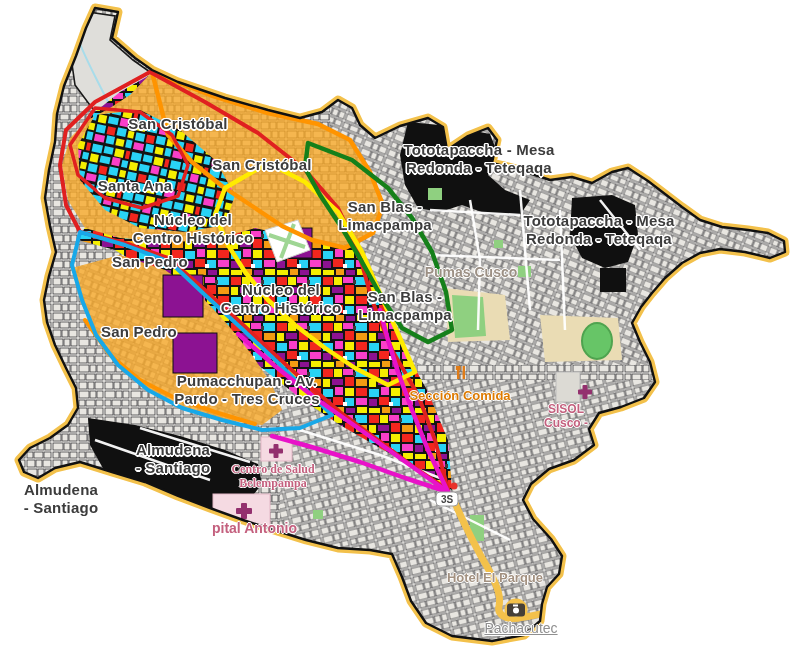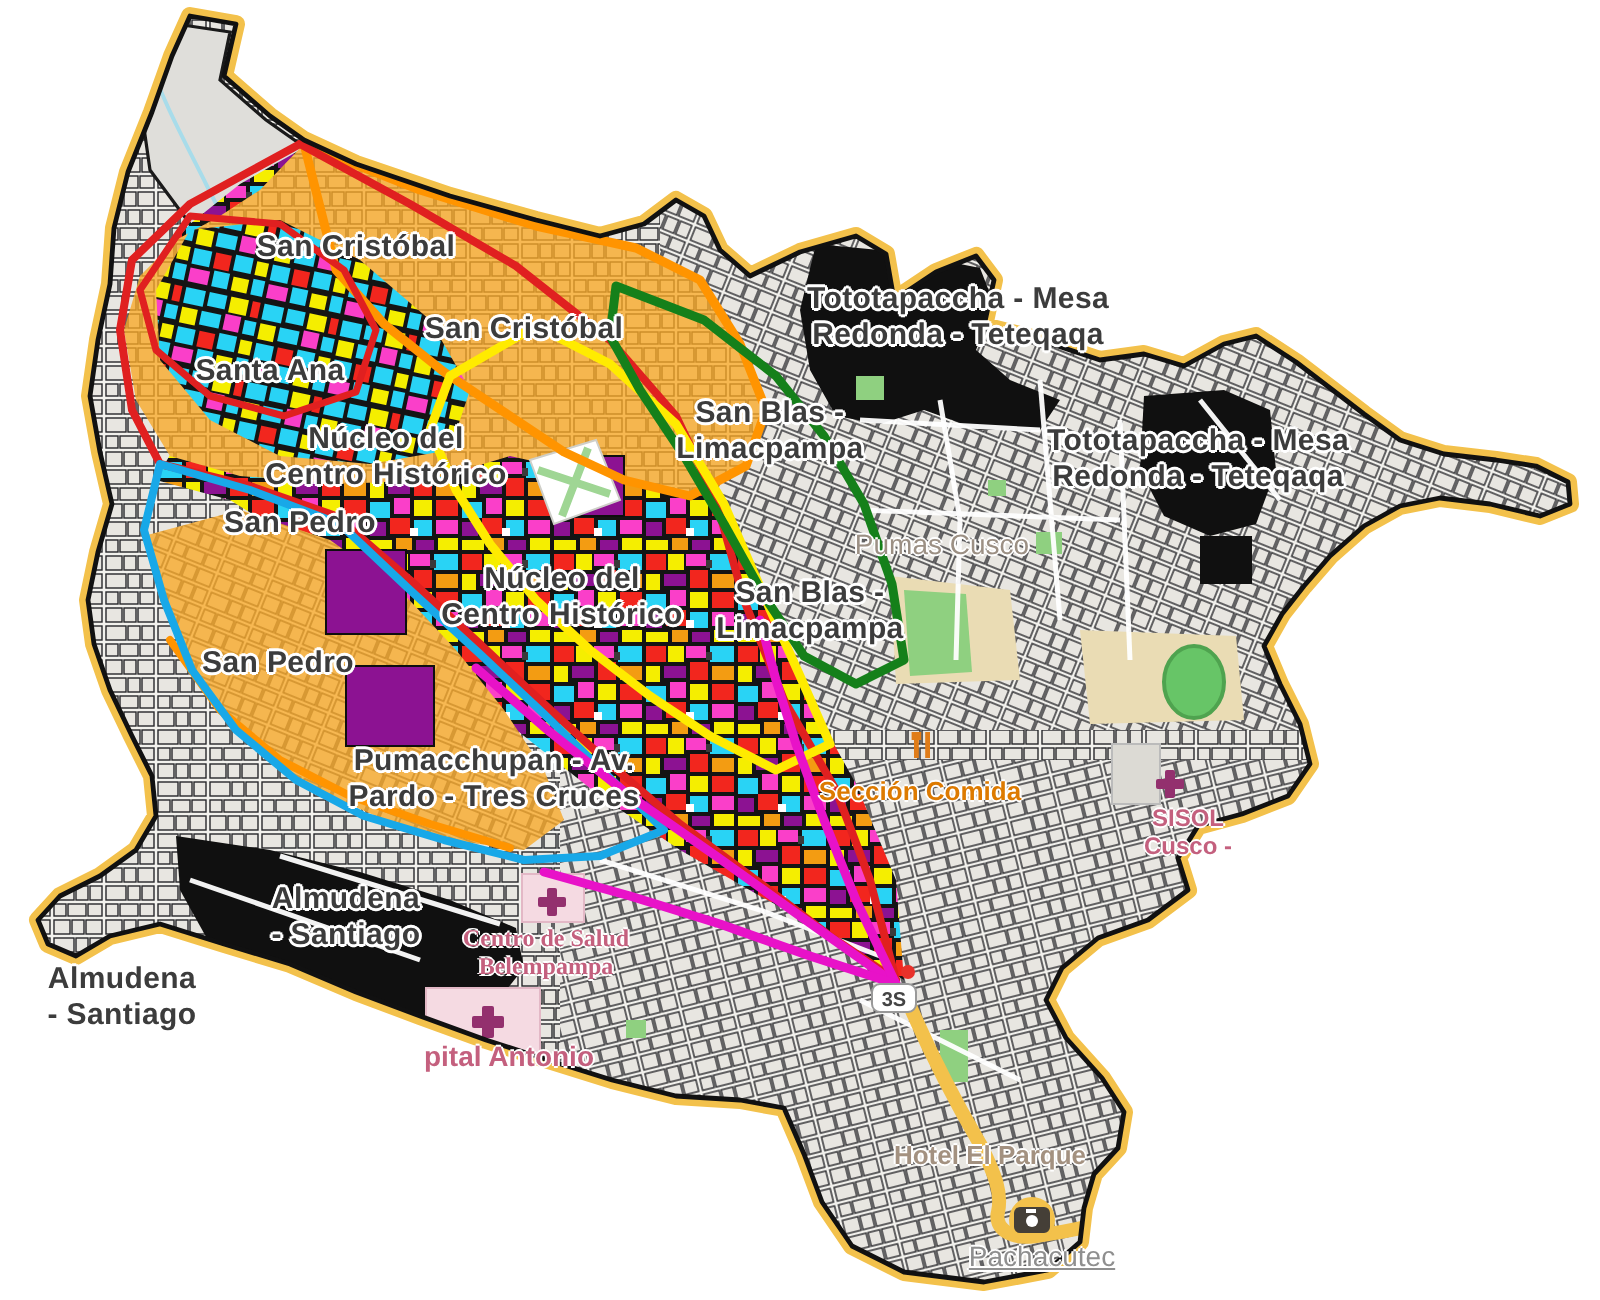--- a/index.html
+++ b/index.html
@@ -7,21 +7,21 @@
          font-family:"Liberation Sans","DejaVu Sans",sans-serif;}
   .stage svg{position:absolute;left:0;top:0;}
   .labels{position:absolute;left:0;top:0;width:800px;height:520px;pointer-events:none;}
   .zl{position:absolute;transform:translate(-50%,-50%);color:#3c3c3c;font-weight:700;
       font-size:15px;line-height:18px;white-space:nowrap;text-align:center;letter-spacing:.2px;
       text-shadow:-1.5px 0 #fff,1.5px 0 #fff,0 -1.5px #fff,0 1.5px #fff,
                   -1px -1px #fff,1px -1px #fff,-1px 1px #fff,1px 1px #fff;}
   .poi{position:absolute;transform:translate(-50%,-50%);font-weight:700;font-size:13px;
        line-height:14px;white-space:nowrap;text-align:center;
        text-shadow:-1px 0 #fff,1px 0 #fff,0 -1px #fff,0 1px #fff;}
-  .poi.gray{color:#9c9084;font-weight:400;font-size:14px;}
+  .poi.gray{color:#9c9084;font-weight:700;font-size:14px;}
   .poi.orange{color:#dd7a00;}
   .poi.pink{color:#c4607e;font-size:12px;}
   .poi.pink2{color:#c4607e;font-size:14px;}
   .poi.tan{color:#a39180;}
   .poi.dim{color:#8f8f8f;font-size:14px;font-weight:400;}
 </style>
 </head>
 <body>
 
 <div class="stage">
@@ -281,21 +281,21 @@
     <div>Almudena</div>
     <div>- Santiago</div>
   </div>
   <div class="zl" style="left:61px;top:499px;">
     <div>Almudena</div>
     <div>- Santiago</div>
   </div>
 
   <div class="poi gray" style="left:471px;top:272px;">Pumas Cusco</div>
   <div class="poi orange" style="left:460px;top:396px;">Sección Comida</div>
-  <div class="poi pink" style="left:566px;top:416px;margin-left:28px;">
+  <div class="poi pink" style="left:566px;top:416px;">
     <div>SISOL</div>
     <div>Cusco -</div>
   </div>
   <div class="poi pink" style="left:273px;top:476px;font-family:Liberation Serif, serif;">
     <div>Centro de Salud</div>
     <div>Belempampa</div>
   </div>
   <div class="poi pink2" style="left:248px;top:528px;padding-left:13px;">pital Antonio</div>
   <div class="poi tan" style="left:495px;top:578px;">Hotel El Parque</div>
   <div class="poi dim" style="left:521px;top:628px;text-decoration:underline;">Pachacutec</div>

